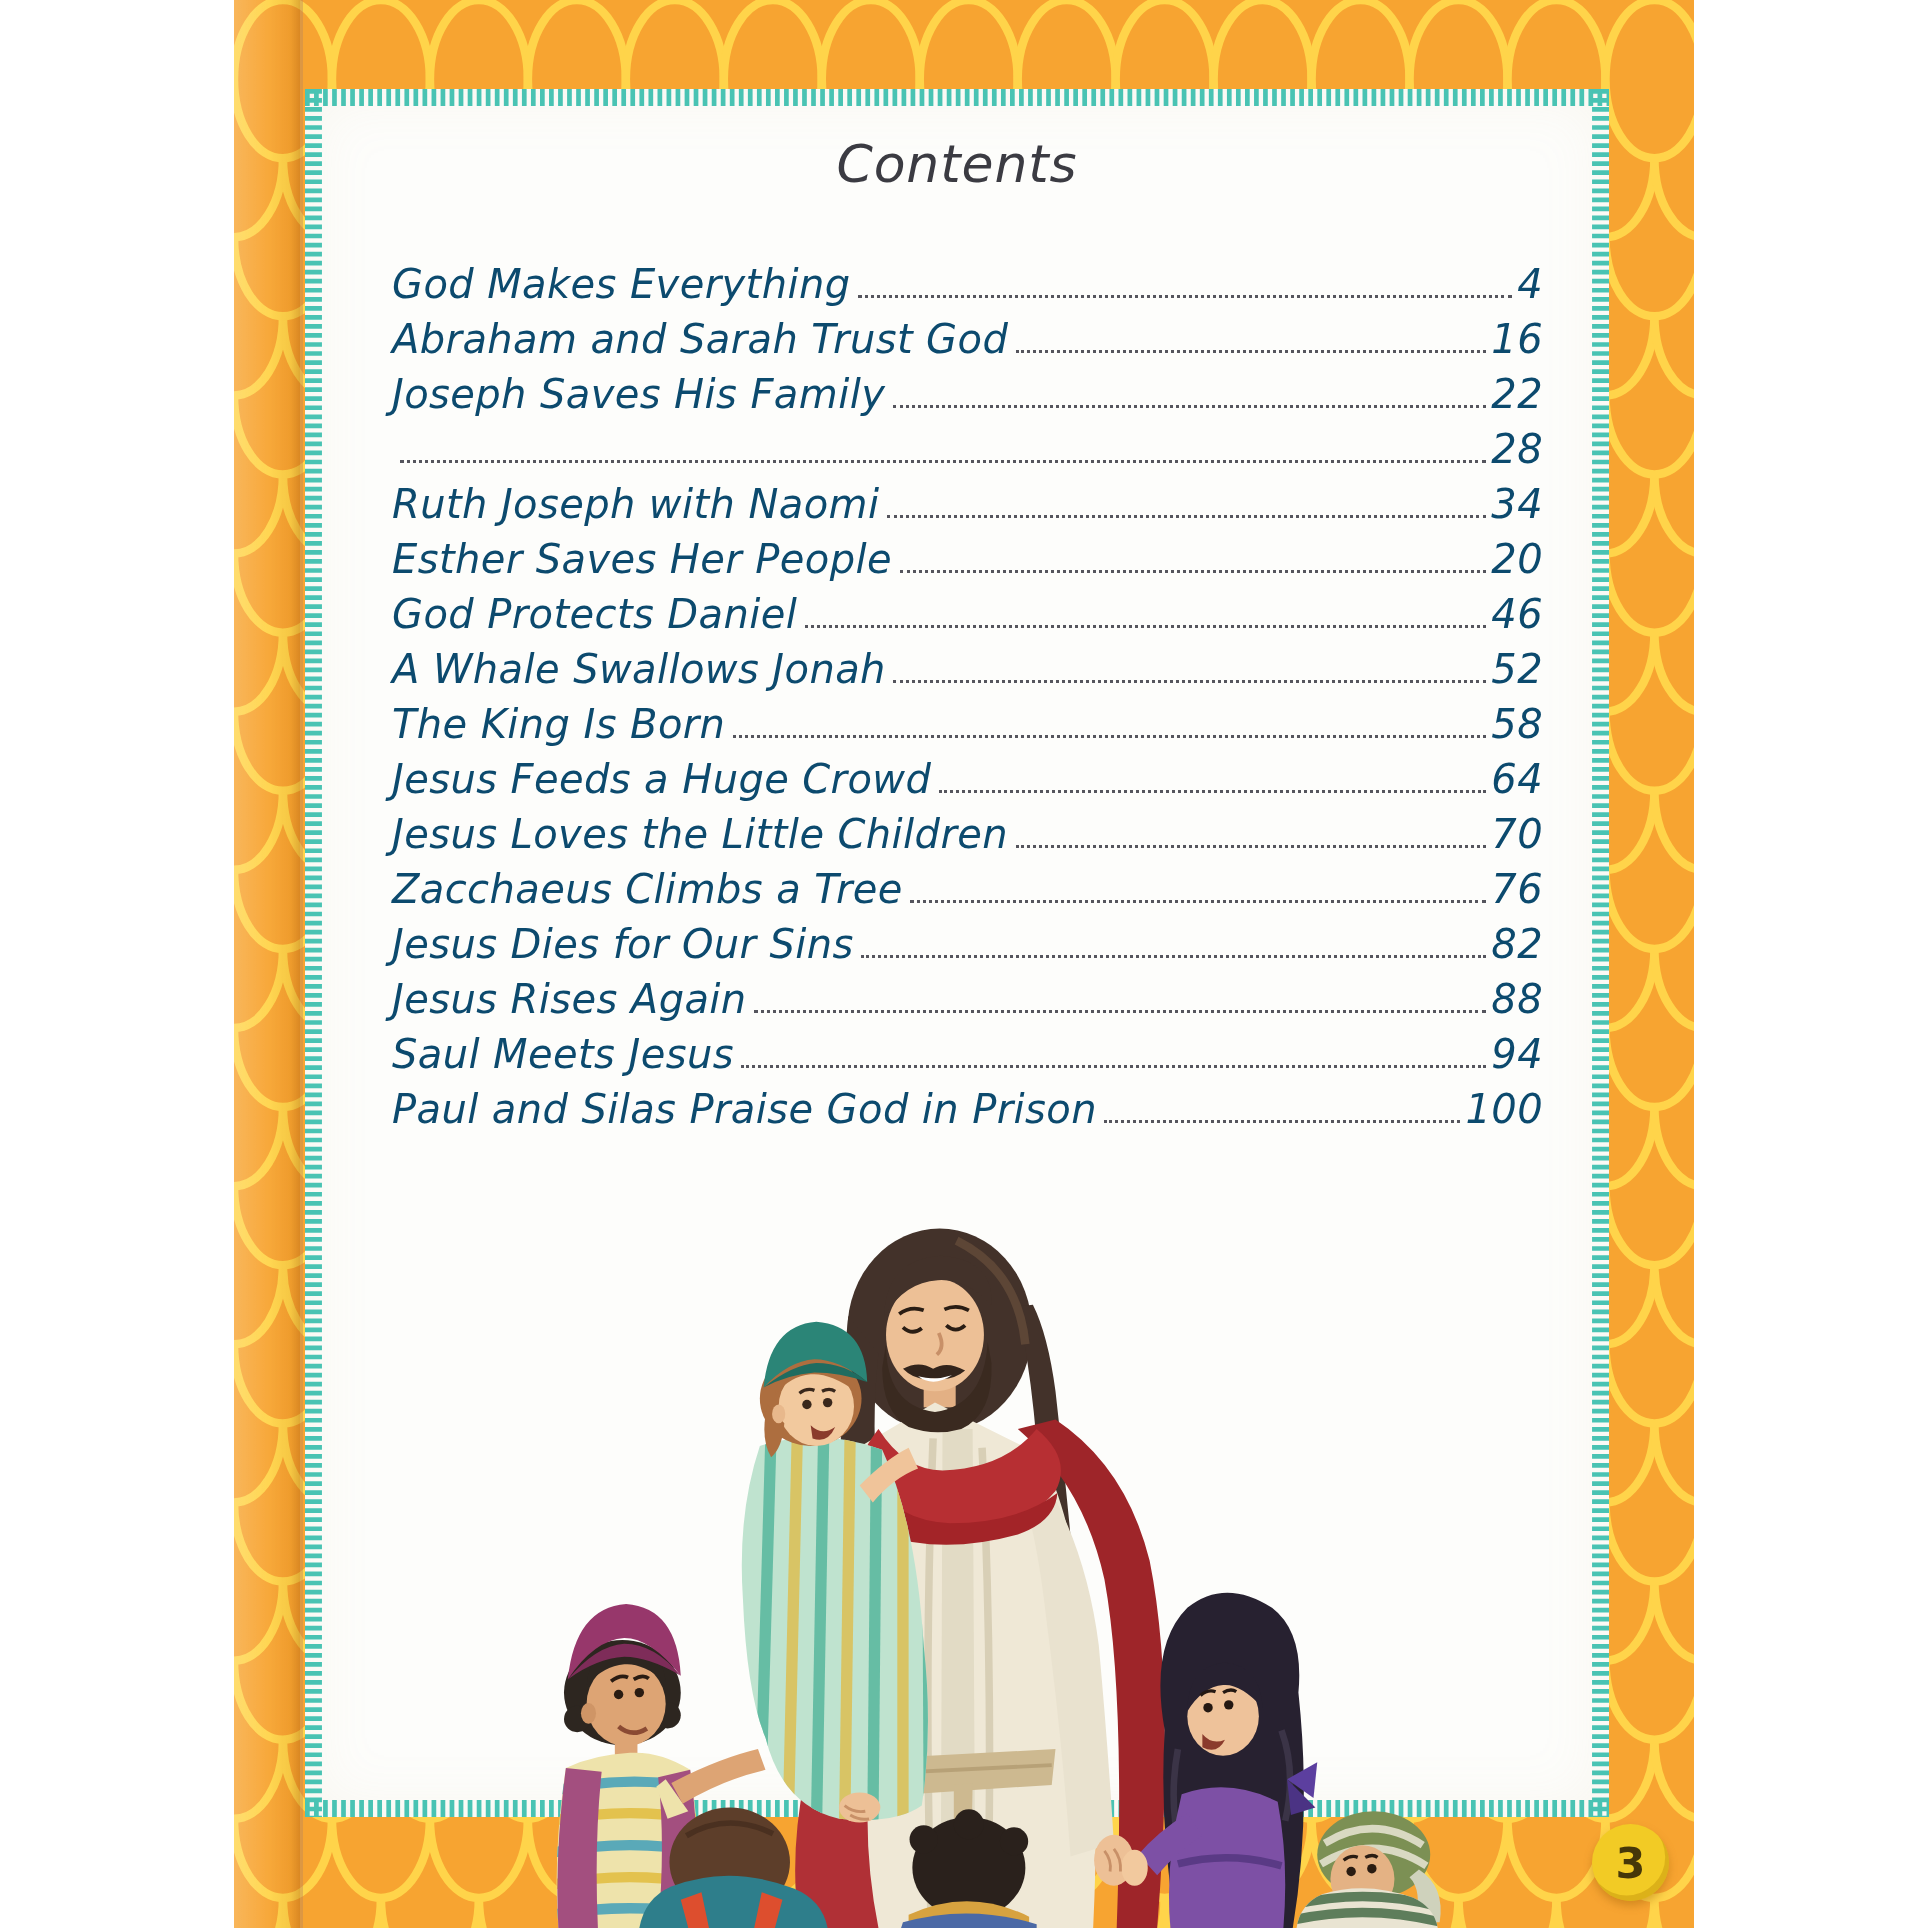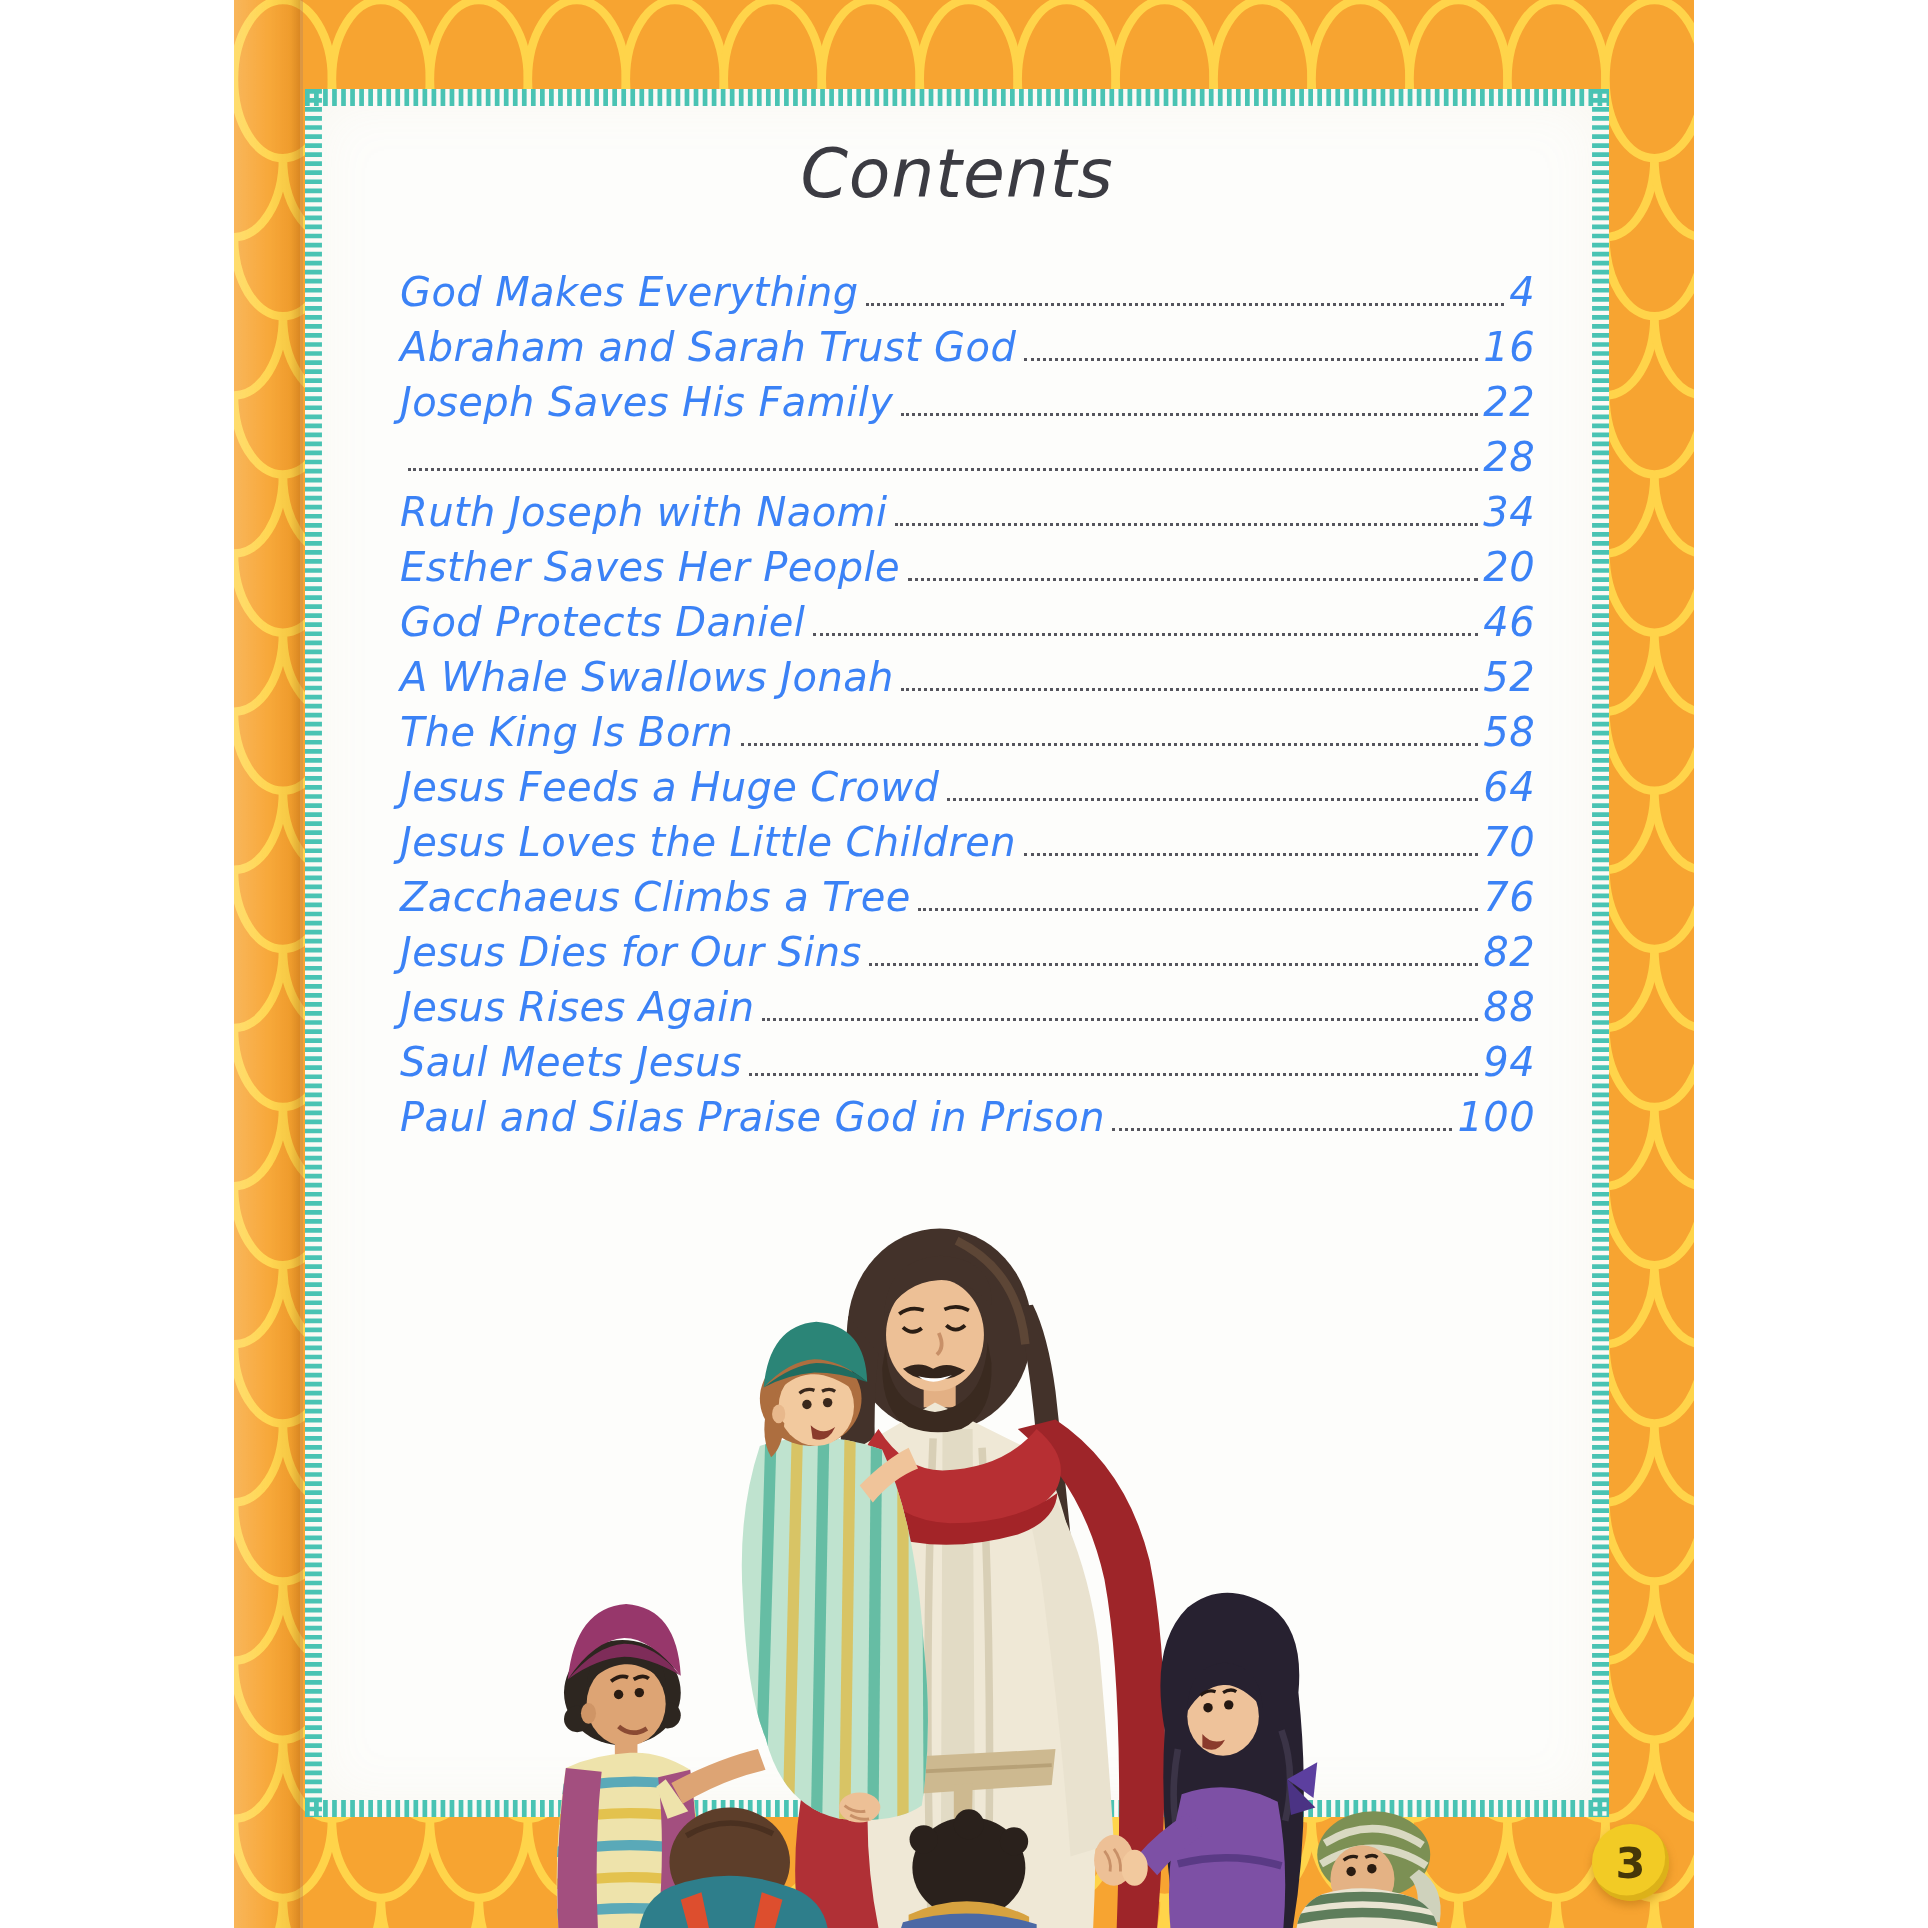--- a/index.html
+++ b/index.html
@@ -12,25 +12,25 @@
          background:linear-gradient(90deg,rgba(255,255,255,.20),rgba(255,255,255,.04) 55%,rgba(160,80,5,.10) 86%,rgba(150,70,0,.30));
          border-right:3.8px solid rgba(150,75,10,.28);}
 
   .page{position:absolute;left:71px;top:89px;width:1304px;height:1728px;z-index:3;
         background:var(--page-white,#fdfdfb);
         box-shadow:inset 0 0 66px rgba(205,185,140,.13);}
   .stitch{position:absolute;left:0;top:0;width:100%;height:100%;}
   .stitch line{stroke:var(--border-teal,#49c3b3);stroke-width:18;stroke-dasharray:5 4.6;}
 
   .page-title{position:absolute;left:0;right:0;top:45px;margin:0;text-align:center;
-              font-style:italic;font-weight:normal;font-size:68px;letter-spacing:0.9px;
+              font-style:italic;font-weight:normal;font-size:52px;letter-spacing:0.9px;
               color:#3b3b42;}
 
-  .toc{position:absolute;left:87px;right:66px;top:162px;margin:8px;padding:0;list-style:none;
-       font-style:italic;font-size:40px;letter-spacing:0.4px;color:#3b82f6;}
+  .toc{position:absolute;left:87px;right:66px;top:162px;margin:0;padding:0;list-style:none;
+       font-style:italic;font-size:40px;letter-spacing:0.4px;color:#0c4a6e;}
   .toc-row{display:flex;align-items:flex-end;height:55px;line-height:1.08;}
   .toc-row .t{white-space:nowrap;}
   .toc-row .leader{flex:1;min-width:28px;border-bottom:3.8px dotted #55555d;margin:0 5.6px 8.5px 7.5px;}
   .toc-row .p{flex-shrink:0;}
 
   .illustration{position:absolute;left:294px;top:1203px;width:942px;height:725px;z-index:4;}
 
   .badge{position:absolute;left:1358px;top:1824px;width:77px;height:77px;z-index:5;border-radius:50%;
          background:var(--badge-yellow,#f2cb25);
          box-shadow:0 4.7px 8.5px rgba(150,90,0,.35), inset -3.8px -5.6px 0 rgba(193,146,10,.45);

